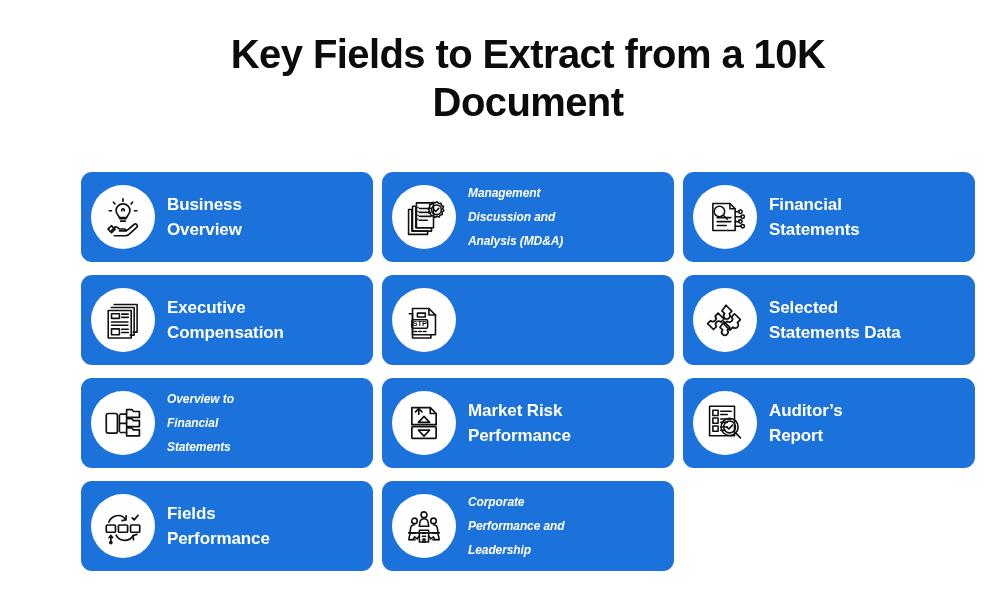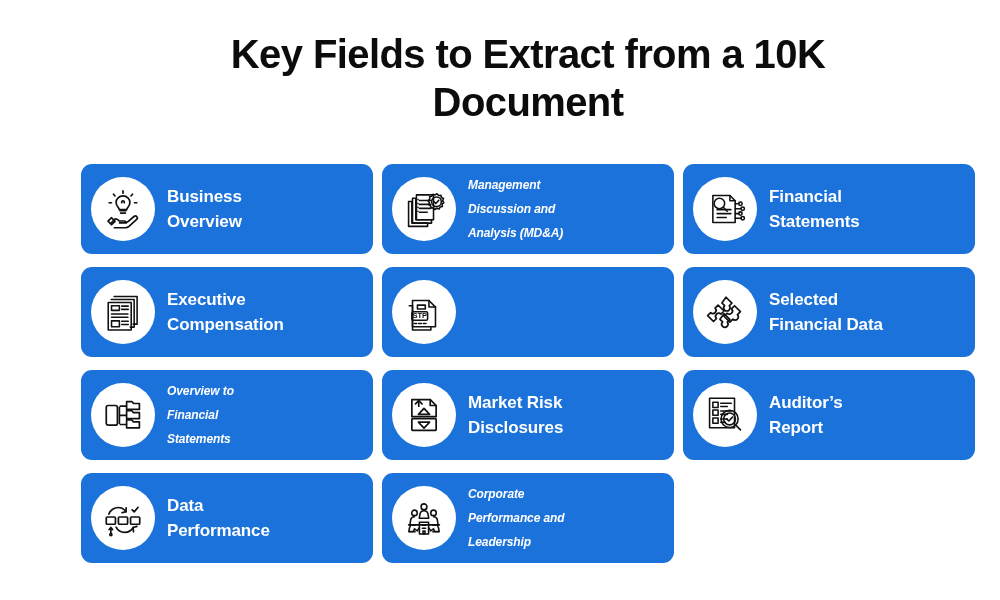--- a/index.html
+++ b/index.html
@@ -26,21 +26,21 @@
     font-size: 40px;
     line-height: 48px;
     font-weight: 700;
     letter-spacing: -0.6px;
     color: #0c0c0c;
     font-family: "Liberation Sans", sans-serif;
   }
   .grid {
     position: absolute;
     left: 53px;
-    top: 164px;
+    top: 172px;
     width: 894px;
     display: grid;
     grid-template-columns: repeat(3, 292px);
     grid-template-rows: repeat(4, 90px);
     column-gap: 9px;
     row-gap: 13px;
   }
   .card {
     position: relative;
     background: #1b72db;
@@ -175,21 +175,21 @@
     <div class="card">
       <div class="icon-badge">
         <svg viewBox="0 0 64 64" fill="none" stroke="#111" stroke-width="2.6" stroke-linecap="round" stroke-linejoin="round">
           <path d="M33.5 9.5l9 9-4 4c1.6 1.9 1.5 4.7-.3 6.5-1.9 1.9-4.9 1.9-6.8 0-1.9-1.9-1.9-4.9 0-6.8l-4.1-4.1z"></path>
           <path d="M46.5 22.5l9 9-4.6 4.6c1.9 1.9 1.9 4.9 0 6.8-1.9 1.9-4.9 1.9-6.8 0l-4.6 4.6-9-9 4.6-4.6c1.9 1.9 4.9 1.9 6.8 0 1.9-1.9 1.9-4.9 0-6.8z"></path>
           <path d="M21.5 21.5l9 9-4.6 4.6c-1.9-1.9-4.9-1.9-6.8 0-1.9 1.9-1.9 4.9 0 6.8l-4.6 4.6-9-9 4.6-4.6c1.9 1.9 4.9 1.9 6.8 0 1.9-1.9 1.9-4.9 0-6.8z"></path>
           <path d="M30.5 34.5l9 9-4 4c1.6 1.9 1.5 4.7-.3 6.5-1.9 1.9-4.9 1.9-6.8 0-1.9-1.9-1.9-4.9 0-6.8l-4.1-4.1z"></path>
         </svg>
       </div>
       <div class="card-label">Selected
-Financial Data</div>
+Statements Data</div>
     </div>
 
     <div class="card three-line">
       <div class="icon-badge">
         <svg viewBox="0 0 64 64" fill="none" stroke="#111" stroke-width="2.6" stroke-linecap="round" stroke-linejoin="round">
           <rect x="6.5" y="17.5" width="17" height="30" rx="3"></rect>
           <path d="M26.5 20.5v24"></path>
           <path d="M28 32.5h9M28 18.5h9M28 46.5h9"></path>
           <path d="M37.5 11.5h8l2.5 3h9v9h-19.5z"></path>
           <path d="M37.5 25.5h8l2.5 3h9v9h-19.5z"></path>
@@ -207,21 +207,21 @@
           <path d="M13.5 8.5h28l9 9v17h-37z"></path>
           <path d="M41.5 8.5v9h9"></path>
           <path d="M19 15l5-5 5 5"></path>
           <path d="M24 10.5v8"></path>
           <path d="M23.5 31l8.5-9 8.5 9z"></path>
           <rect x="13.5" y="37.5" width="37" height="18" rx="1.5"></rect>
           <path d="M23.5 43h17l-8.5 9z"></path>
         </svg>
       </div>
       <div class="card-label">Market Risk
-Disclosures</div>
+Performance</div>
     </div>
 
     <div class="card">
       <div class="icon-badge">
         <svg viewBox="0 0 64 64" fill="none" stroke="#111" stroke-width="2.4" stroke-linecap="round" stroke-linejoin="round">
           <path d="M8.5 6.5h38v45h-38z"></path>
           <rect x="13.5" y="12.5" width="8" height="8"></rect>
           <rect x="13.5" y="24.5" width="8" height="8"></rect>
           <rect x="13.5" y="36.5" width="8" height="8"></rect>
           <path d="M25.5 14h16M25.5 19h10"></path>
@@ -245,21 +245,21 @@
           <rect x="43.5" y="30.5" width="14" height="11" rx="1.5"></rect>
           <path d="M10.5 26c2-6.5 8.5-10 14-10 5.5 0 9.5 2.5 12 6.5"></path>
           <path d="M36.5 22.5l.3-6M36.5 22.5l-5.8 1.4"></path>
           <path d="M21.5 46c2.5 5 7.5 8 13 8 5.5 0 10.5-3 13-7.5"></path>
           <path d="M47.5 46.5l.4 6.5M47.5 46.5l5.7-1.8"></path>
           <path d="M13.5 54.5v-8M13.5 46.5l-2.6 3M13.5 46.5l2.6 3"></path>
           <circle cx="13.5" cy="57.3" r="1.6"></circle>
           <path d="M46 19.5l3 3.2 6-7"></path>
         </svg>
       </div>
-      <div class="card-label">Data
+      <div class="card-label">Fields
 Performance</div>
     </div>
 
     <div class="card three-line">
       <div class="icon-badge">
         <svg viewBox="0 0 64 64" fill="none" stroke="#111" stroke-width="2.4" stroke-linecap="round" stroke-linejoin="round">
           <path d="M32 10.5c-2.5 0-4.5 2-4.5 4.5s2 4.5 4.5 4.5 4.5-2 4.5-4.5-2-4.5-4.5-4.5z"></path>
           <path d="M32 21c-3.2 0-5.6 1.9-6.2 5l-1 6.5h14.4l-1-6.5c-.6-3.1-3-5-6.2-5z"></path>
           <path d="M17.5 20c-2.3 0-4.2 1.9-4.2 4.2s1.9 4.2 4.2 4.2 4.2-1.9 4.2-4.2-1.9-4.2-4.2-4.2z"></path>
           <path d="M17.5 30c-3 0-5.2 1.8-5.8 4.7l-1.2 7.8h8.5"></path>

